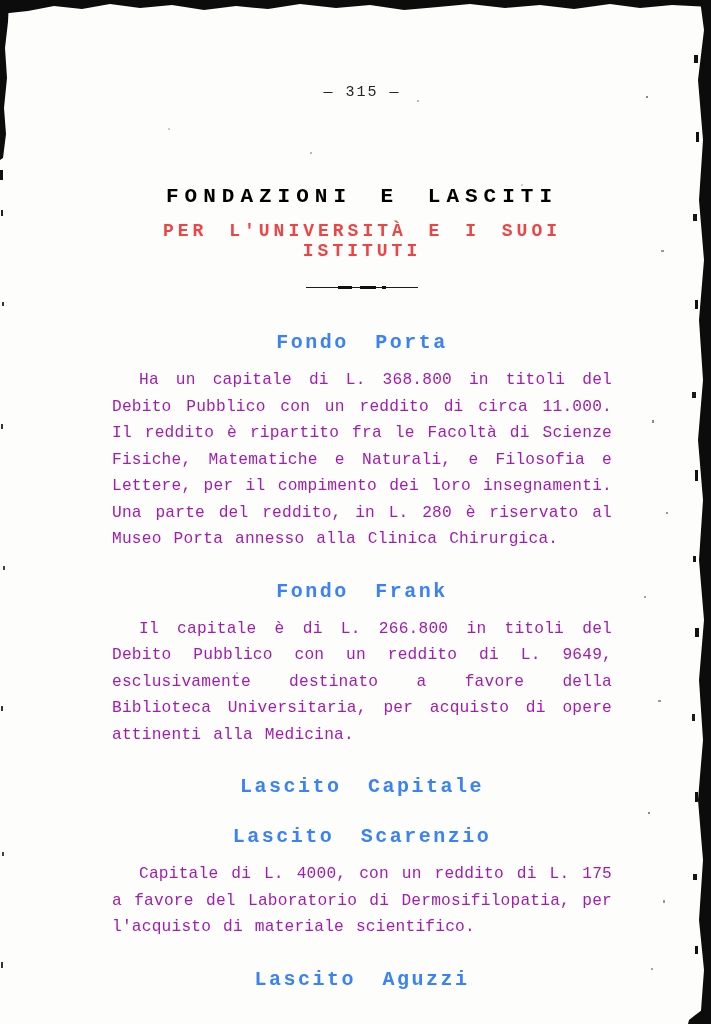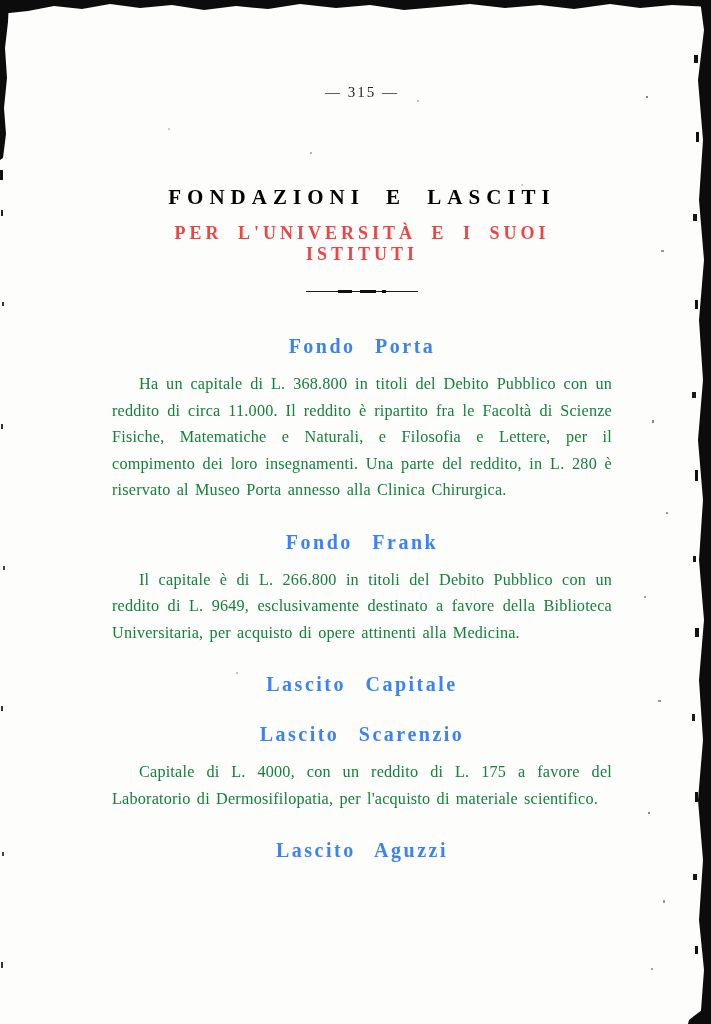--- a/index.html
+++ b/index.html
@@ -6,21 +6,21 @@
     margin: 0;
     padding: 0;
     background: #ffffff;
   }
   .page {
     position: relative;
     width: 711px;
     height: 1024px;
     background: #fdfdfc;
     overflow: hidden;
-    font-family: Liberation Serif, serif;
+    font-family: Liberation Mono, monospace;
     color: #1f1f1f;
   }
   .content {
     position: absolute;
     left: 112px;
     top: 0;
     width: 500px;
   }
   .page-number {
     margin-top: 84px;
@@ -84,21 +84,21 @@
     margin-top: 42px;
   }
   .section-body {
     margin: 0;
     font-size: 16.2px;
     line-height: 26.5px;
     text-align: justify;
     text-indent: 27px;
     letter-spacing: 0.2px;
     word-spacing: 2px;
-    color: #15803d;
+    color: #a21caf;
   }
   .scan-artifacts {
     position: absolute;
     inset: 0;
     pointer-events: none;
   }
 </style>
 </head>
 <body>
 

